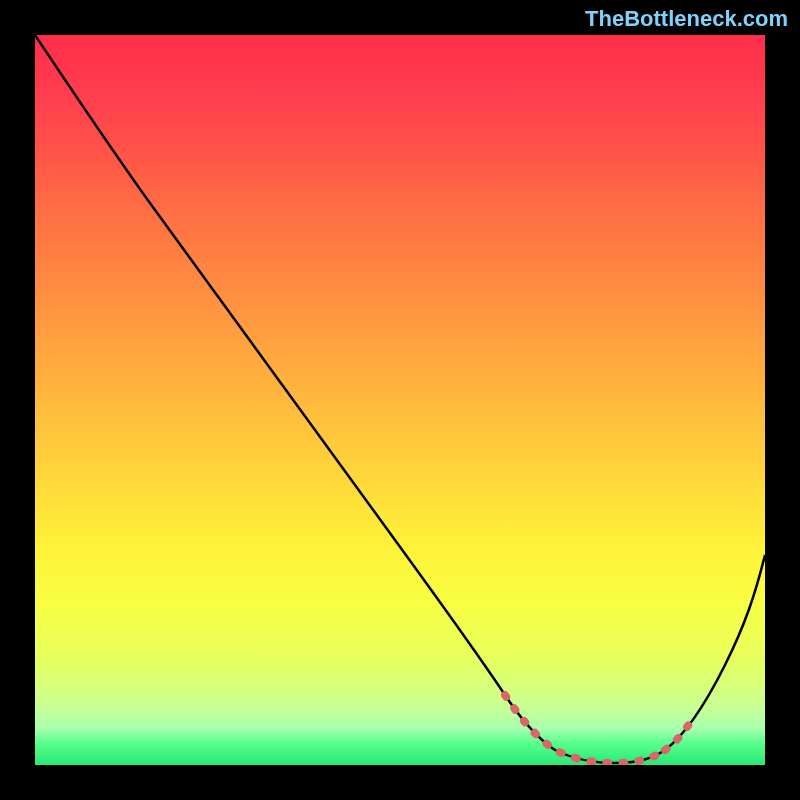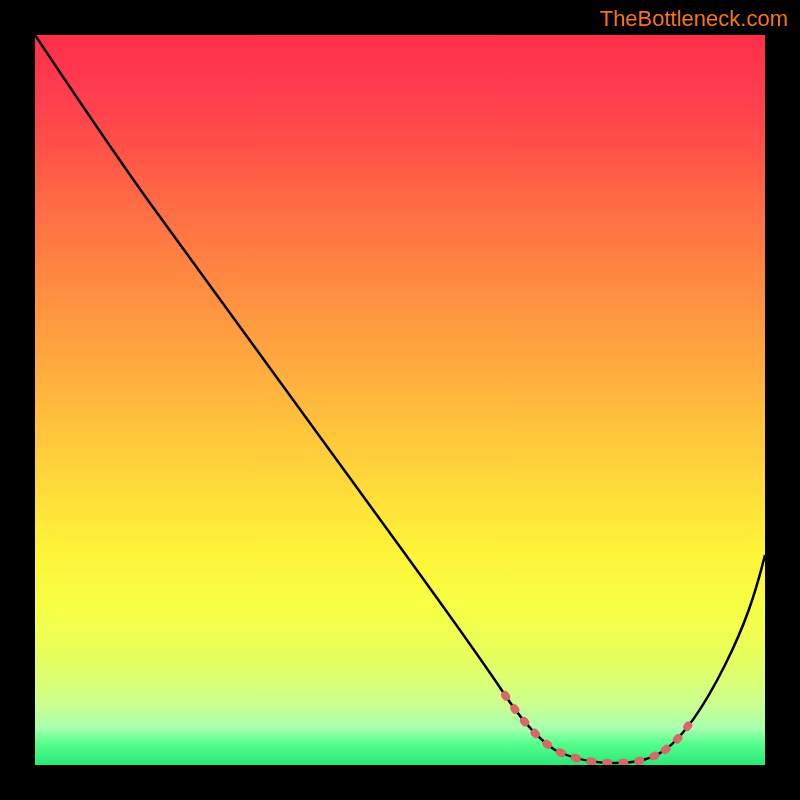--- a/index.html
+++ b/index.html
@@ -11,23 +11,23 @@
       width: 800px;
       height: 800px;
       background: #000;
       position: relative;
       font-family: Arial, sans-serif;
     }
     .watermark {
       position: absolute;
       top: 6px;
       right: 12px;
-      color: #f97316;
+      color: #7dd3fc;
       font-size: 22px;
-      font-weight: normal;
+      font-weight: bold;
       z-index: 10;
     }
     .chart-area {
       position: absolute;
       top: 35px;
       left: 35px;
       width: 730px;
       height: 730px;
       overflow: hidden;
     }

